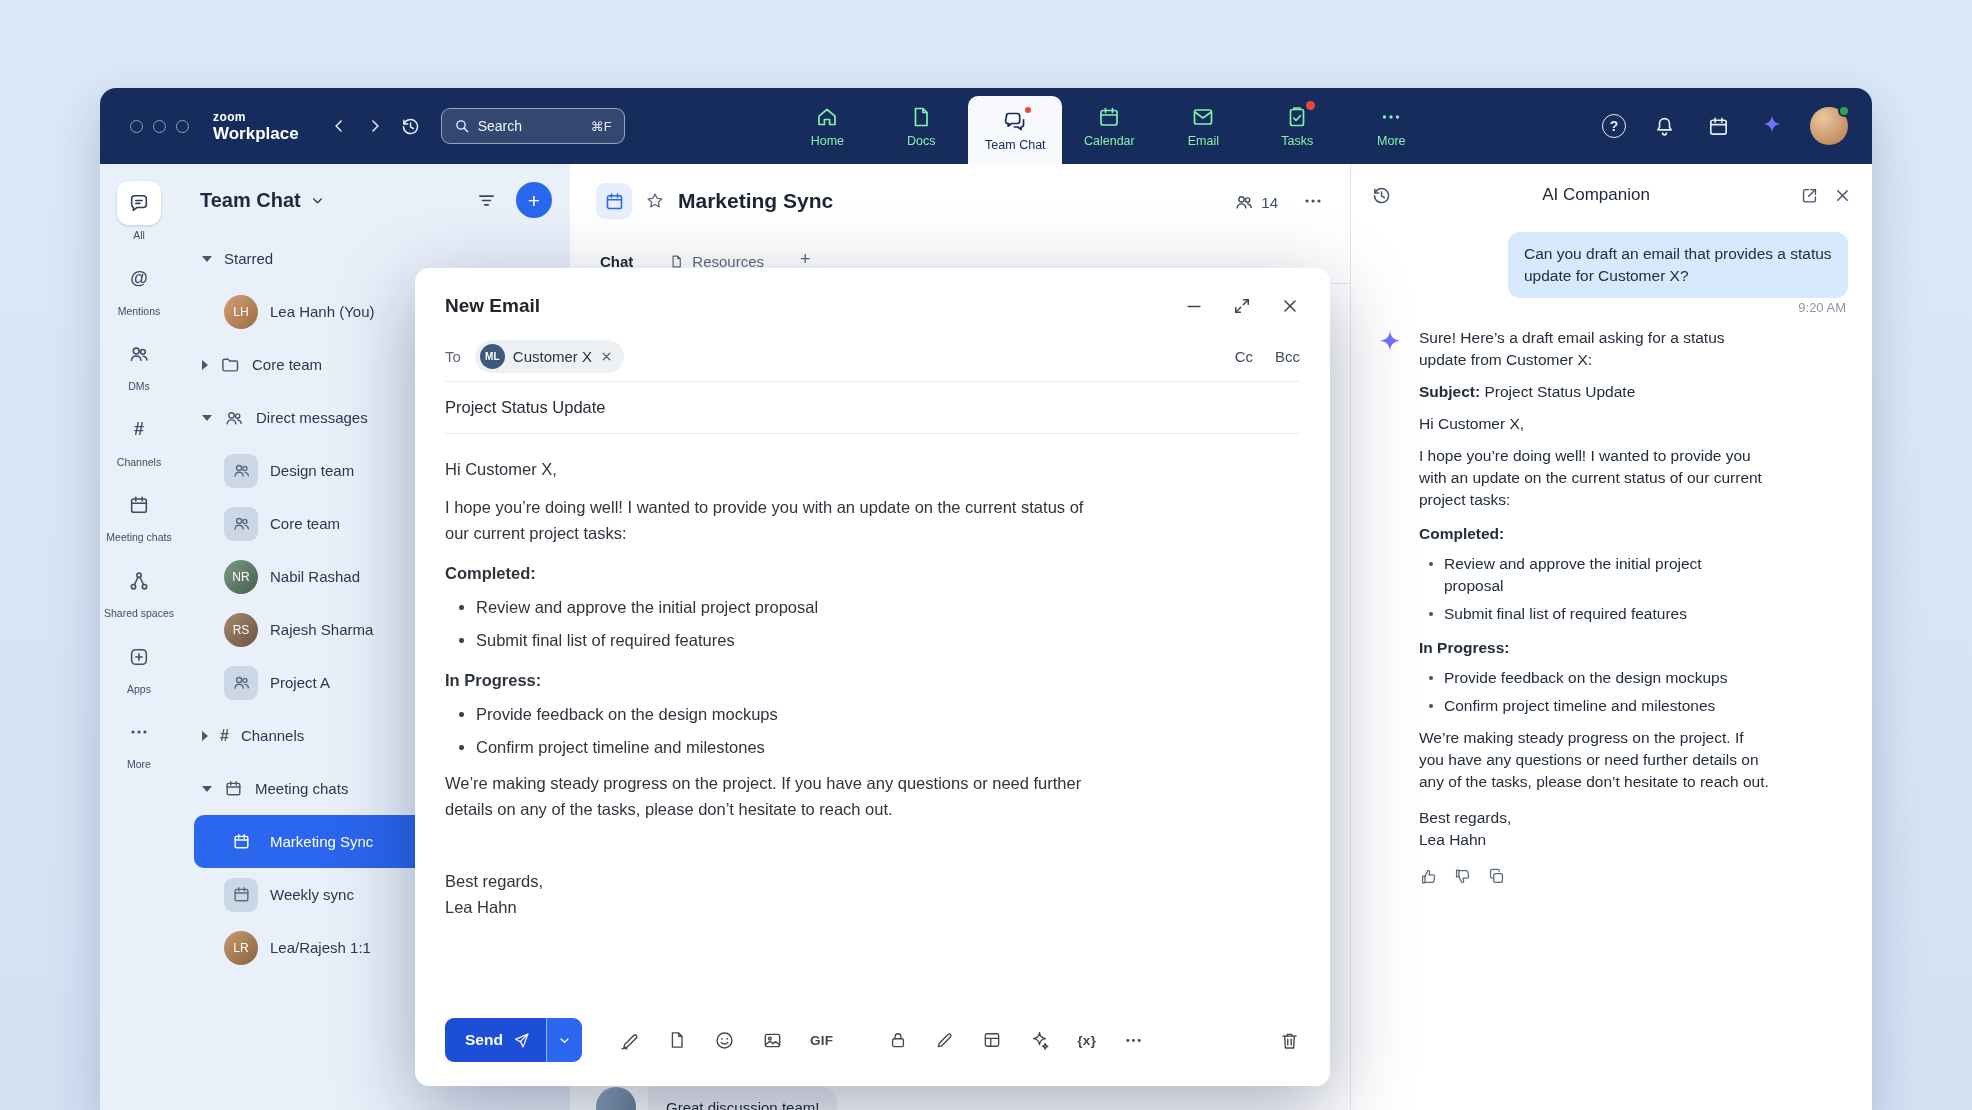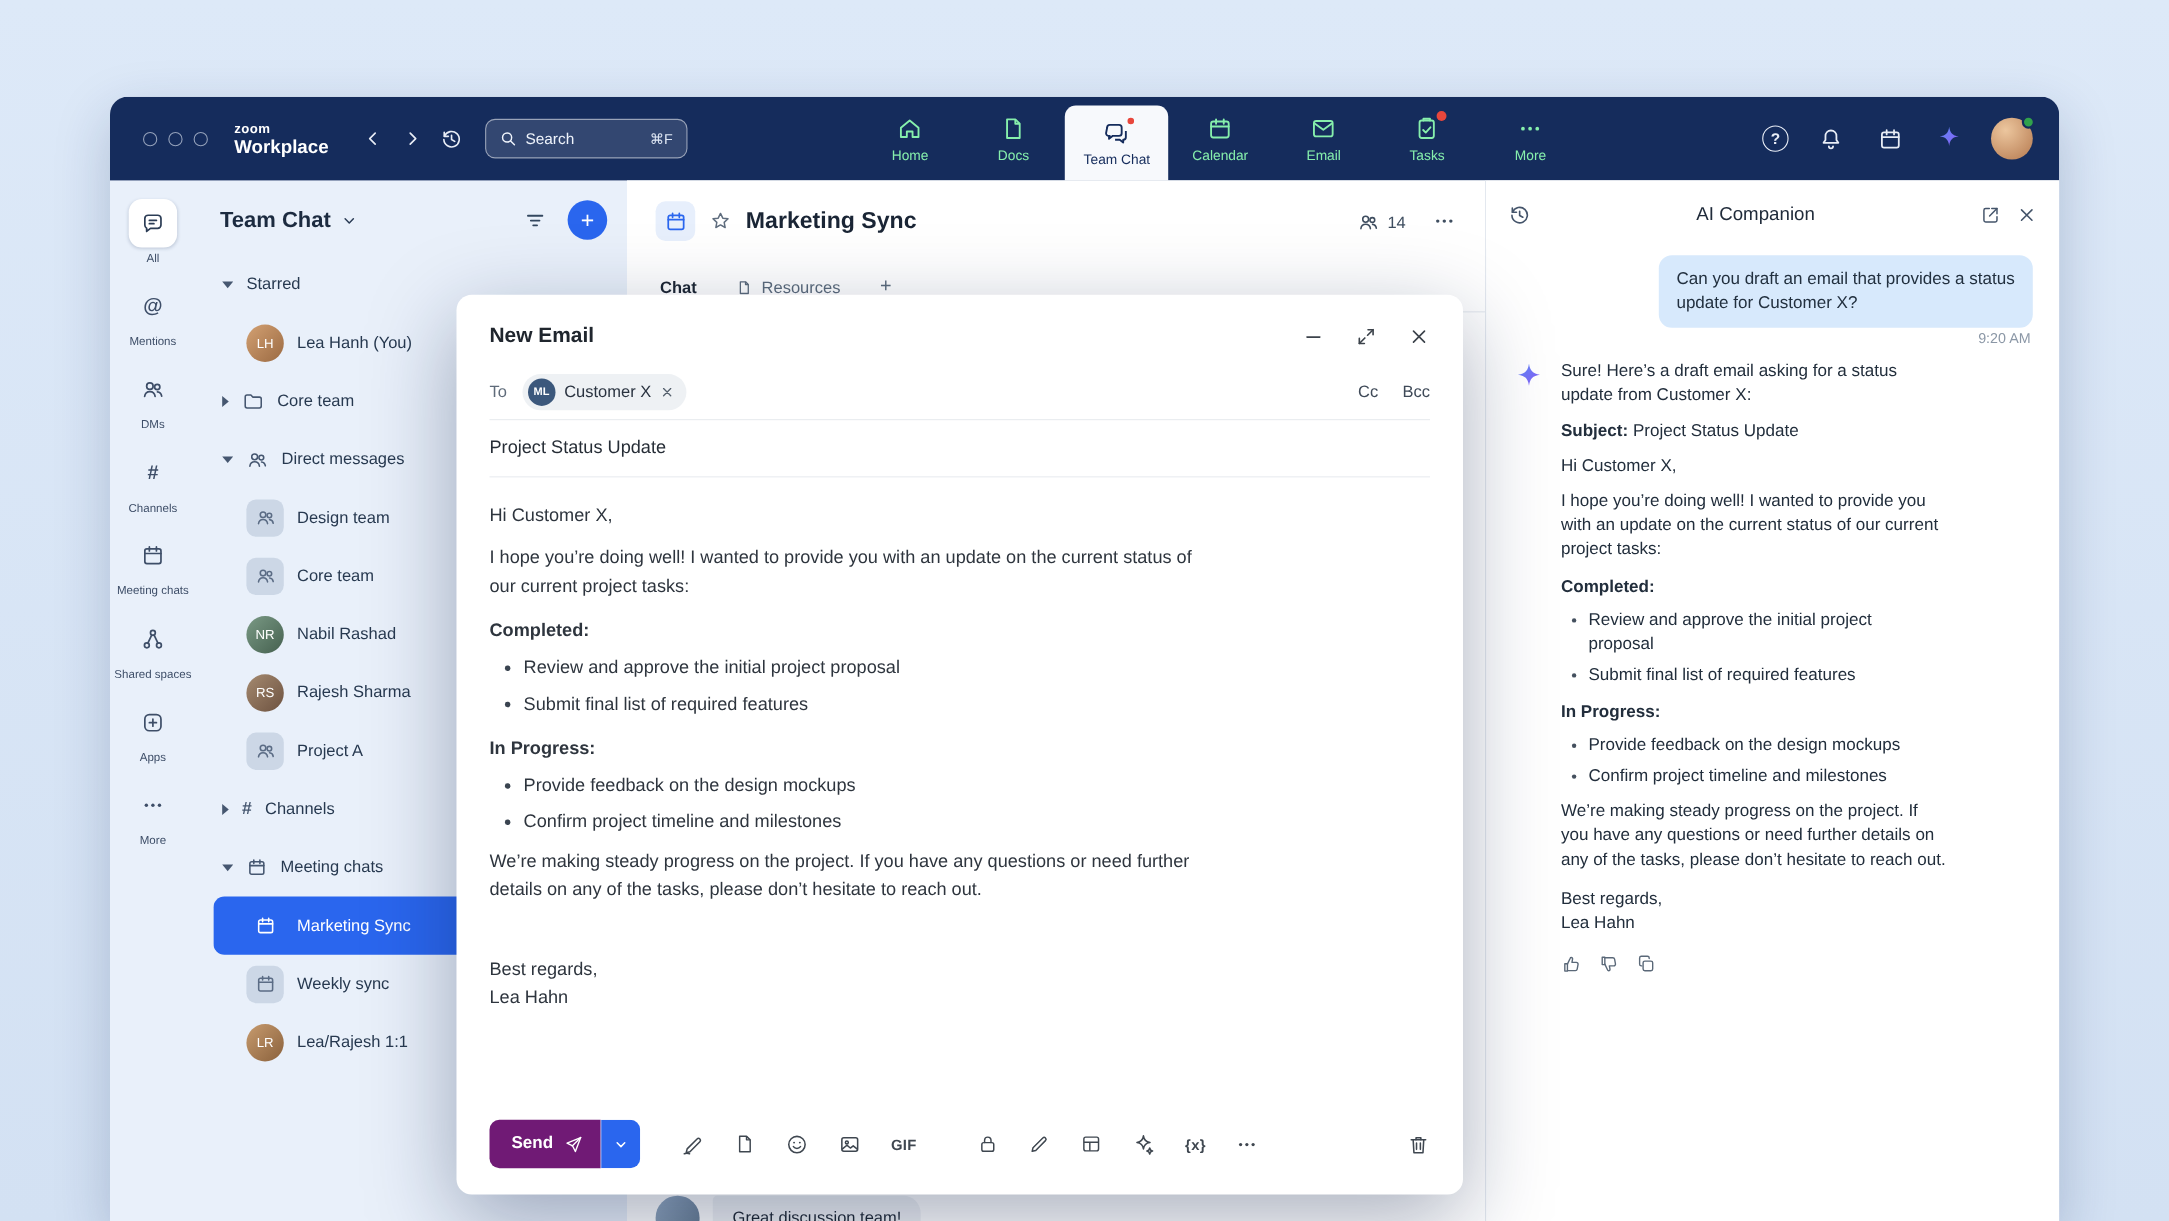--- a/index.html
+++ b/index.html
@@ -109,21 +109,21 @@
 .em-subject{flex:0 0 52px;display:flex;align-items:center;border-bottom:1px solid #e8ebef;font-size:16.5px;color:#262d36;font-weight:500}
 .em-body{flex:1;padding-top:22px;font-size:16.5px;line-height:26px;color:#2e353e;max-width:640px;overflow:hidden}
 .em-body p{margin-bottom:12px}
 .em-h{font-weight:bold;margin:14px 0 8px}
 .em-ul{list-style:none;padding-left:14px;margin-bottom:10px}
 .em-ul li{position:relative;padding-left:17px;margin-bottom:7px}
 .em-ul li::before{content:"";position:absolute;left:0;top:11px;width:4.5px;height:4.5px;border-radius:50%;background:#3a4450}
 .em-sign{margin-top:46px}
 .em-footer{flex:0 0 84px;display:flex;align-items:center;gap:27px;padding-bottom:8px}
 .send-group{display:flex;margin-right:10px}
-.send-btn{height:44px;background:#701a75;color:#fff;border:none;border-radius:9px 0 0 9px;font-size:15.5px;font-weight:bold;display:flex;align-items:center;gap:10px;padding:0 16px 0 20px;cursor:pointer}
+.send-btn{height:44px;background:#1d4ed8;color:#fff;border:none;border-radius:9px 0 0 9px;font-size:15.5px;font-weight:bold;display:flex;align-items:center;gap:10px;padding:0 16px 0 20px;cursor:pointer}
 .send-caret{width:36px;height:44px;background:#2a66ee;border:none;border-left:1px solid rgba(255,255,255,.5);border-radius:0 9px 9px 0;color:#fff;display:flex;align-items:center;justify-content:center;cursor:pointer}
 .em-tool{background:none;border:none;color:#3f4750;display:flex;align-items:center;cursor:pointer;font-size:13.5px;font-weight:bold;letter-spacing:.3px}
 .em-tool.grp{margin-left:28px}
 .em-trash{margin-left:auto}
 svg{display:block}
 </style>
 </head>
 <body>
 
 <div class="desktop">

